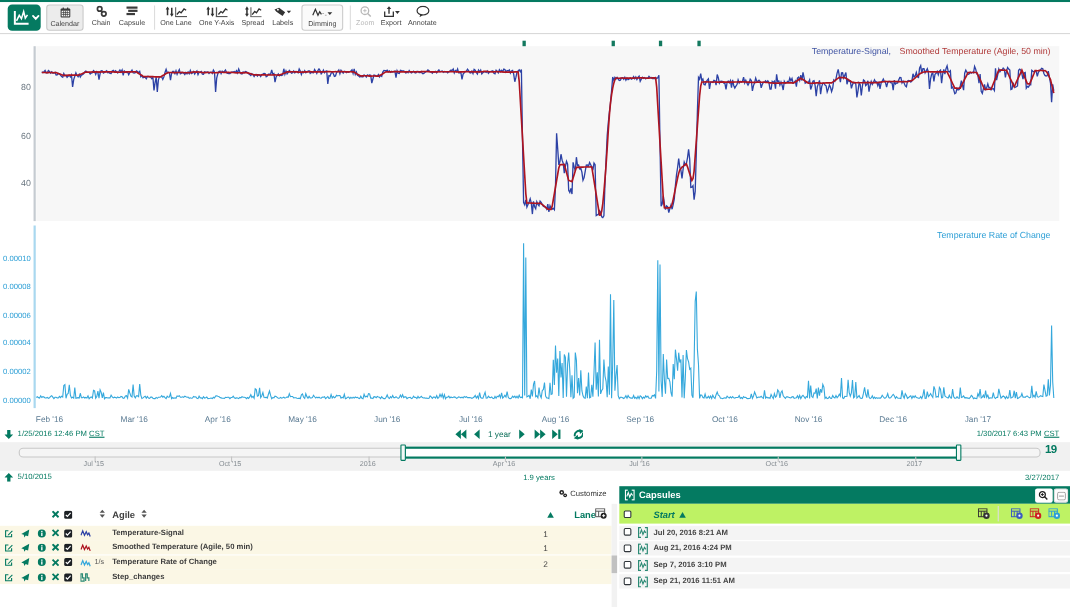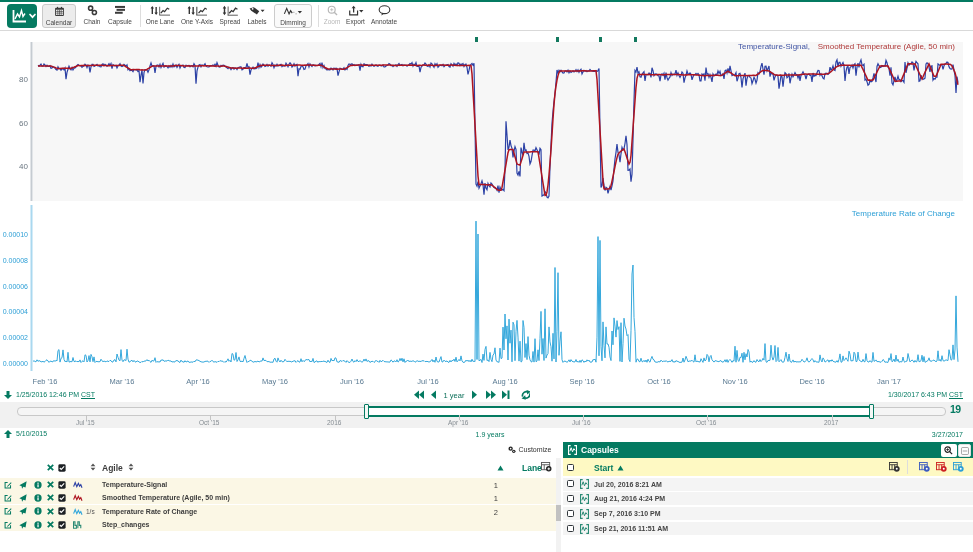--- a/index.html
+++ b/index.html
@@ -470,21 +470,21 @@
         <path d="M6.3 6.3 L9 9" stroke="#222" stroke-width="1.4"></path>
         <path d="M2.5 4 h3 M4 2.5 v3" stroke="#222" stroke-width="1"></path>
       </svg>
     </div>
 <div class="abs" style="left:958px;top:444px;width:13px;height:13px;background:#fdfdfd;border:1px solid #e0e0e0;border-radius:2px;">
  <svg style="margin:1.5px 0 0 1.5px" width="8" height="8" viewBox="0 0 9 9">
         <rect x="0.5" y="0.5" width="8" height="8" rx="1.5" fill="none" stroke="#999"></rect>
         <path d="M2 4.5 H7" stroke="#999"></path>
       </svg>
     </div>
-<div class="abs" style="left:563px;top:458px;width:410px;height:18px;background:#fef9c3;">
+<div class="abs" style="left:563px;top:458px;width:410px;height:18px;background:#bef264;font-style:italic;">
  <span class="abs" style="left:4px;top:5.5px;">
         <span style="display:block;width:7px;height:7px;border:1.1px solid #30363b;border-radius:1.5px;background:#fff;"></span>
       </span>
  <span class="abs" style="left:31px;top:5px;font-size:8.5px;font-weight:bold;color:#047a61;">Start</span>
  <svg class="abs" style="left:54px;top:6.5px" width="7" height="6" viewBox="0 0 8 7">
         <path d="M0.5 6.5 L4 0.5 L7.5 6.5 Z" fill="#047a61"></path>
       </svg>
  <span class="abs" style="left:326px;top:4px;">
         <svg width="11" height="10" viewBox="0 0 12 11">
           <rect x="0.5" y="0.5" width="8.5" height="8" fill="none" stroke="#333"></rect>

